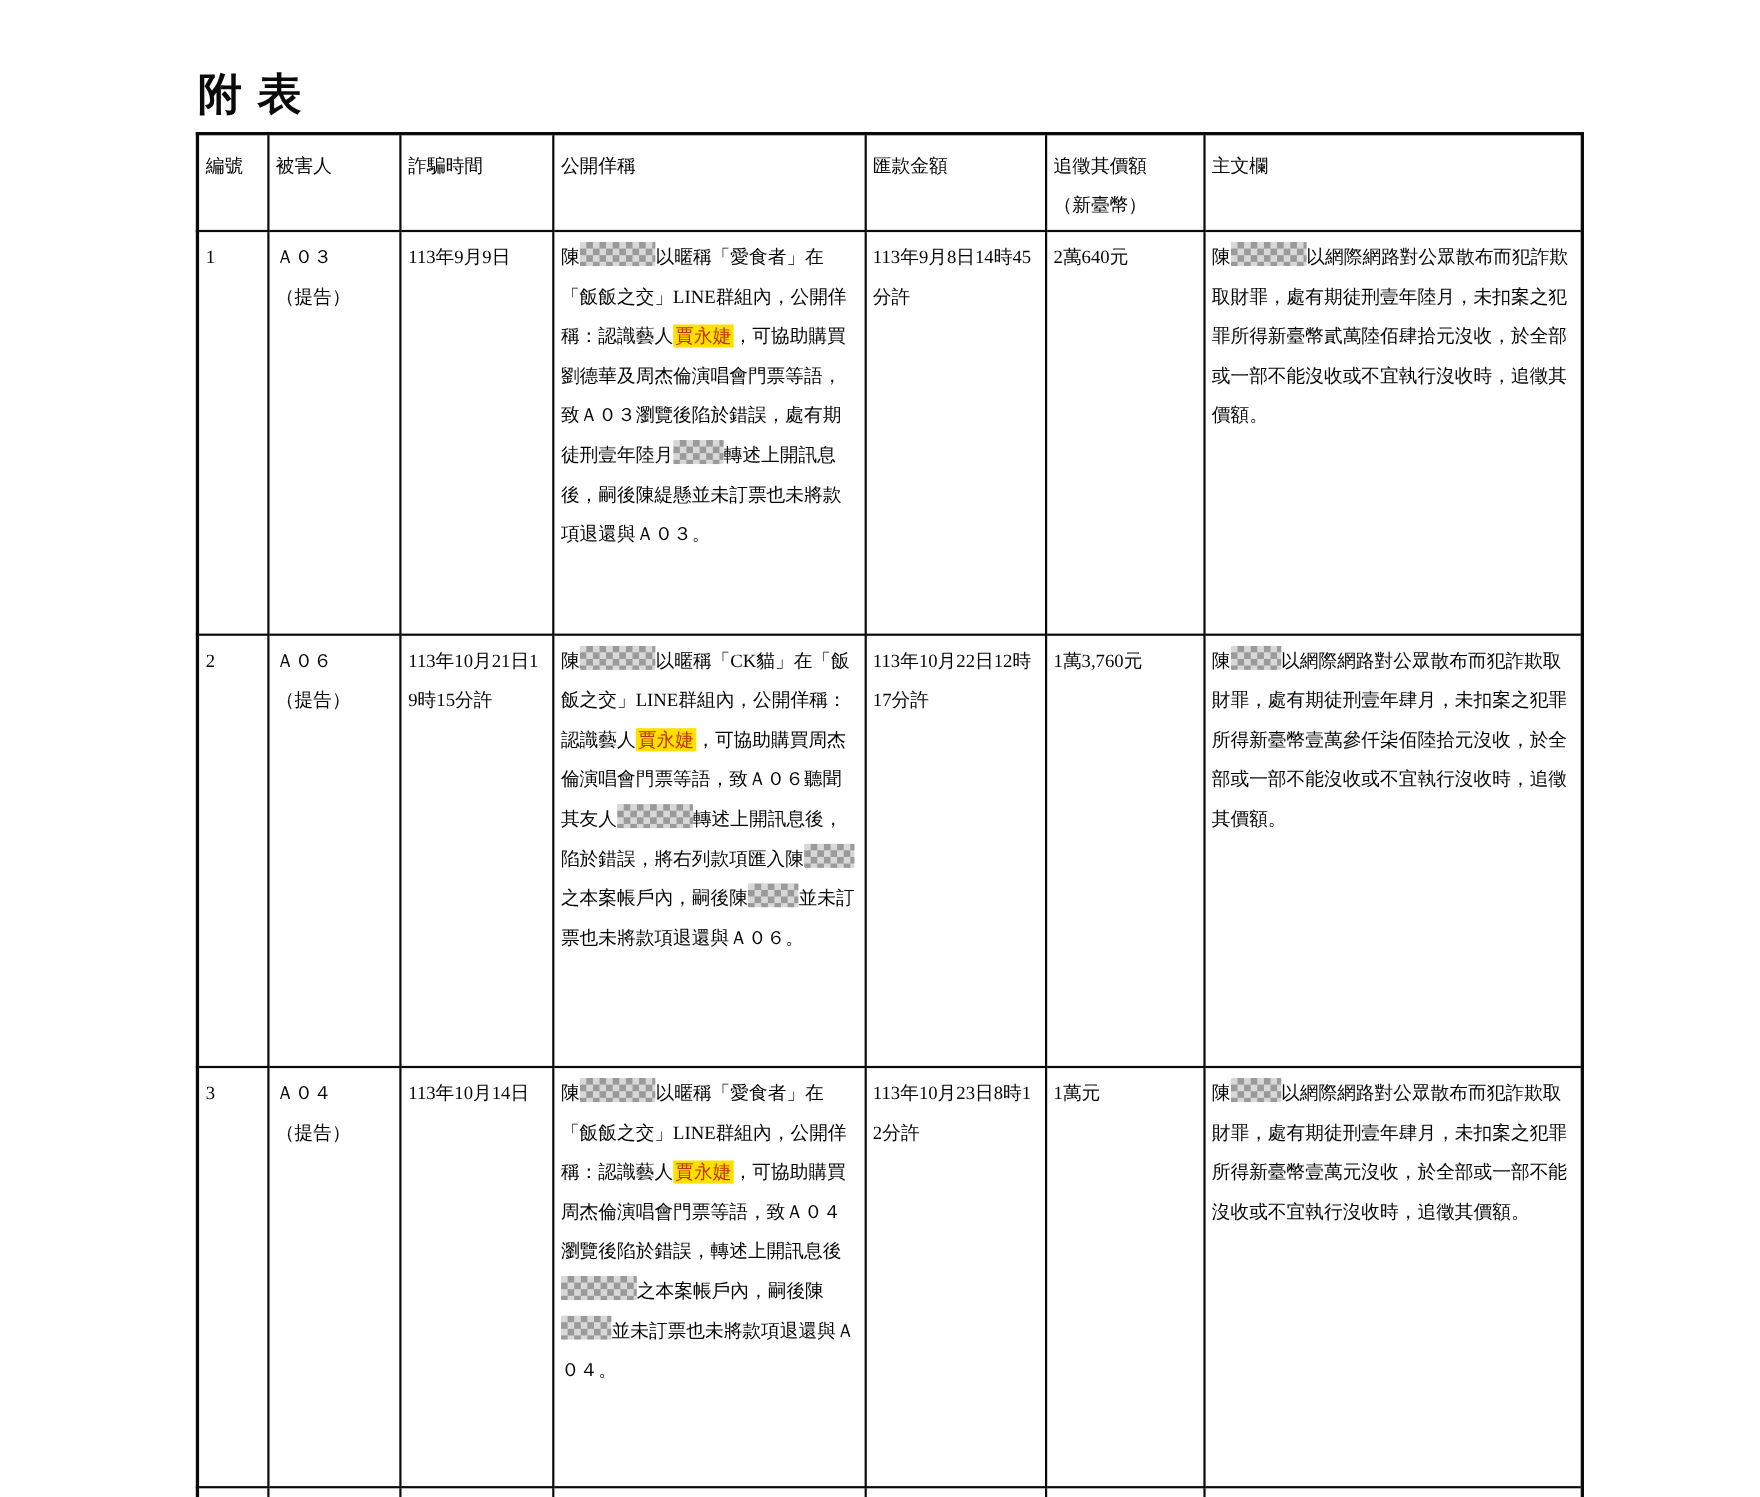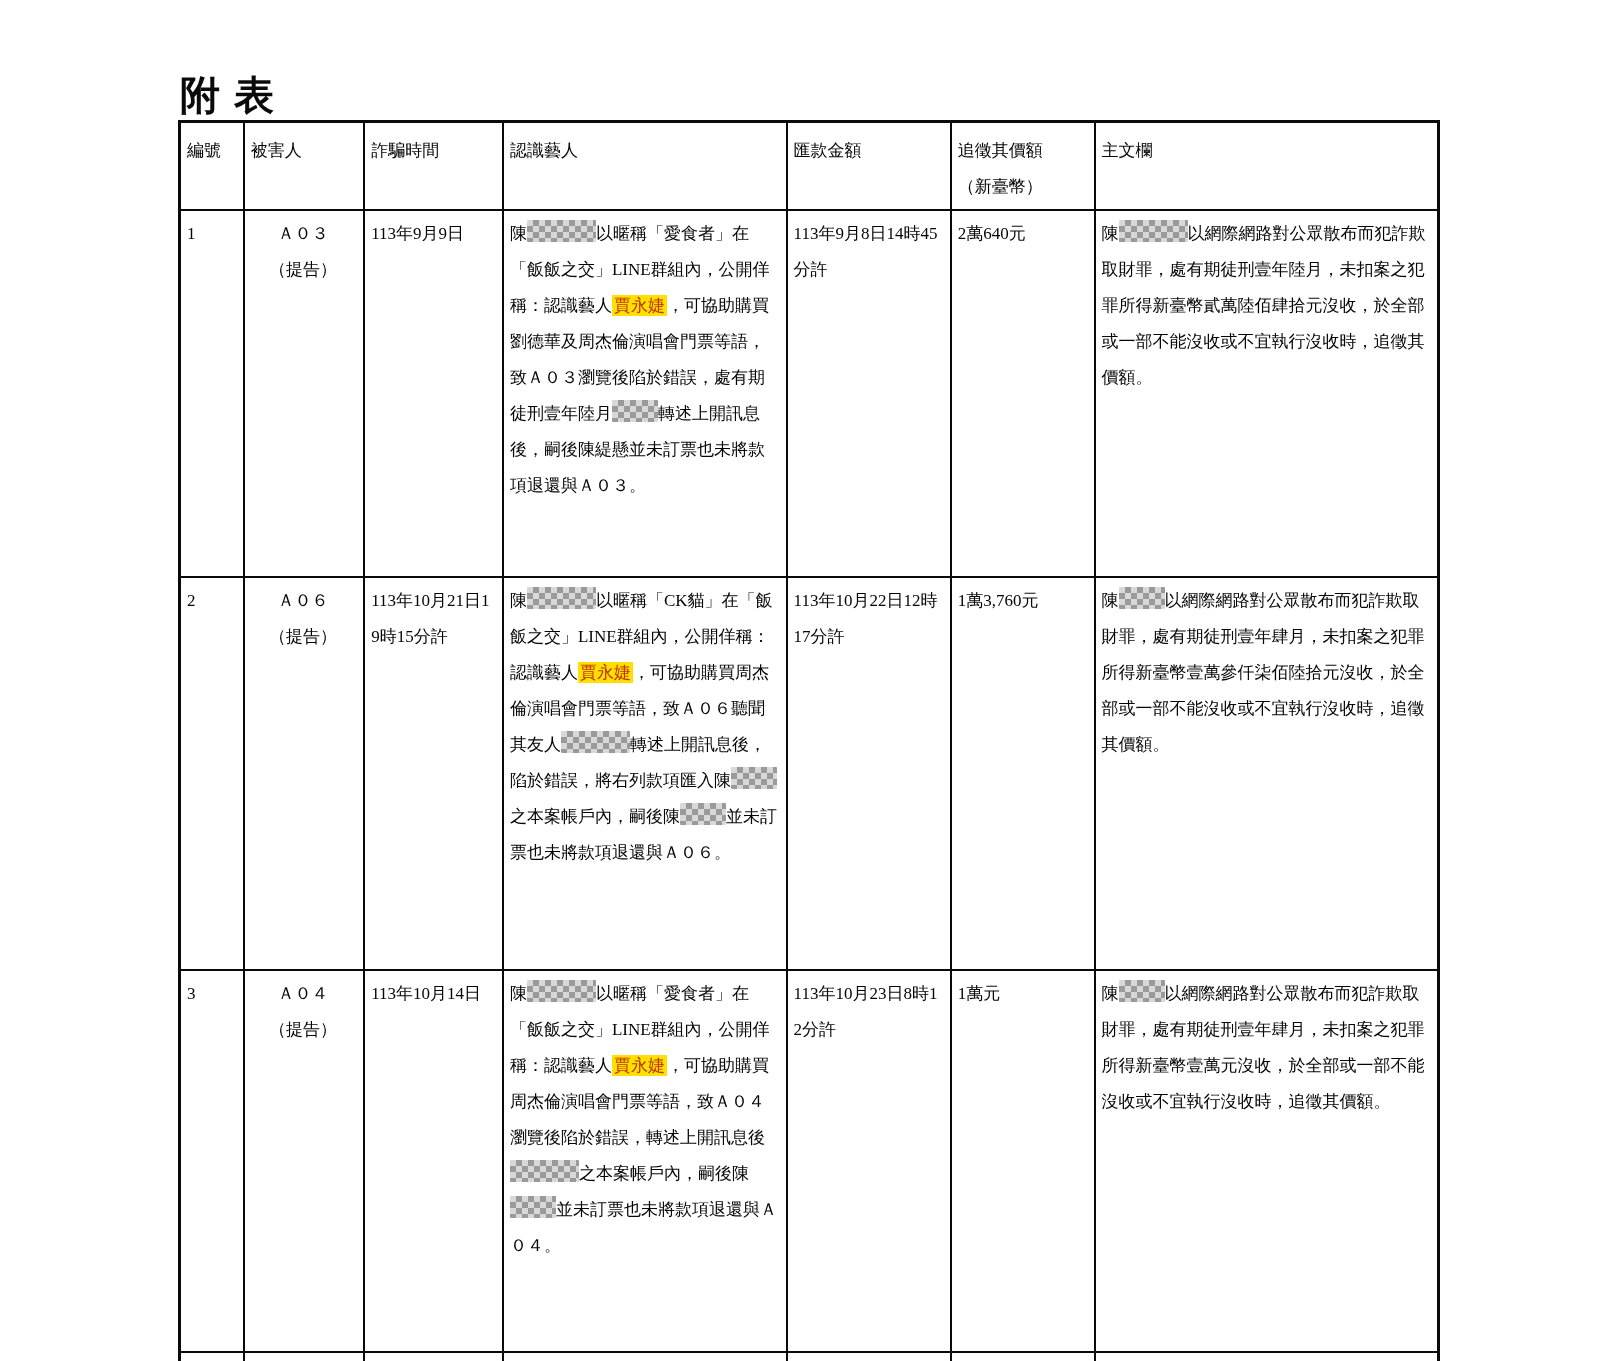--- a/index.html
+++ b/index.html
@@ -3,21 +3,21 @@
 <meta charset="utf-8">
 <style>
   html,body{margin:0;padding:0;}
   body{
     width:1600px;height:1361px;overflow:hidden;
     background:#ffffff;color:#000;
     font-family:"Liberation Serif","DejaVu Serif",serif;
   }
   .page{position:relative;width:1600px;height:1361px;overflow:hidden;background:#fff;}
   .doc-title{
-    position:absolute;left:180px;top:68px;
+    position:absolute;left:180px;top:58px;
     font-size:40px;letter-spacing:14px;color:#0a0a0a;
     font-weight:600;
   }
   table.main{
     position:absolute;left:178px;top:120px;
     width:1262px;border-collapse:collapse;table-layout:fixed;
     border:3px solid #0a0a0a;
   }
   table.main th, table.main td{
     border:2px solid #0a0a0a;
@@ -37,21 +37,21 @@
   .hdr-two-line{display:block;}
   .c-num{width:63px;}
   .c-victim{width:118px;}
   .c-ftime{width:136px;}
   .c-method{width:278px;}
   .c-rtime{width:161px;}
   .c-amount{width:141px;}
   .c-verdict{width:337px;}
   td.cell-method{line-height:40px;}
   td.cell-verdict{line-height:38px;}
-  .victim-line{display:block;text-align:center;}
+  .victim-line{display:block;}
   .redact{
     display:inline-block;height:22px;vertical-align:-3px;
     background:repeating-conic-gradient(#9a9a9a 0% 25%, #d8d8d8 0% 50%) 0 0/12px 12px;
     border-radius:1px;
   }
   .hl{
     background:#ffe000;
     color:#c03000;
     padding:1px 2px;
   }
@@ -71,21 +71,21 @@
         <col class="c-method">
       <col class="c-rtime">
         <col class="c-amount">
         <col class="c-verdict">
     </colgroup>
     <thead>
       <tr>
         <th>編號</th>
         <th>被害人</th>
         <th>詐騙時間</th>
-        <th>認識藝人</th>
+        <th>公開佯稱</th>
         <th>匯款金額</th>
         <th>
           <span class="hdr-two-line">追徵其價額</span>
           <span class="hdr-two-line">（新臺幣）</span>
         </th>
         <th class="center">主文欄</th>
       </tr>
     </thead>
     <tbody>
         <tr style="height: 367px;">

